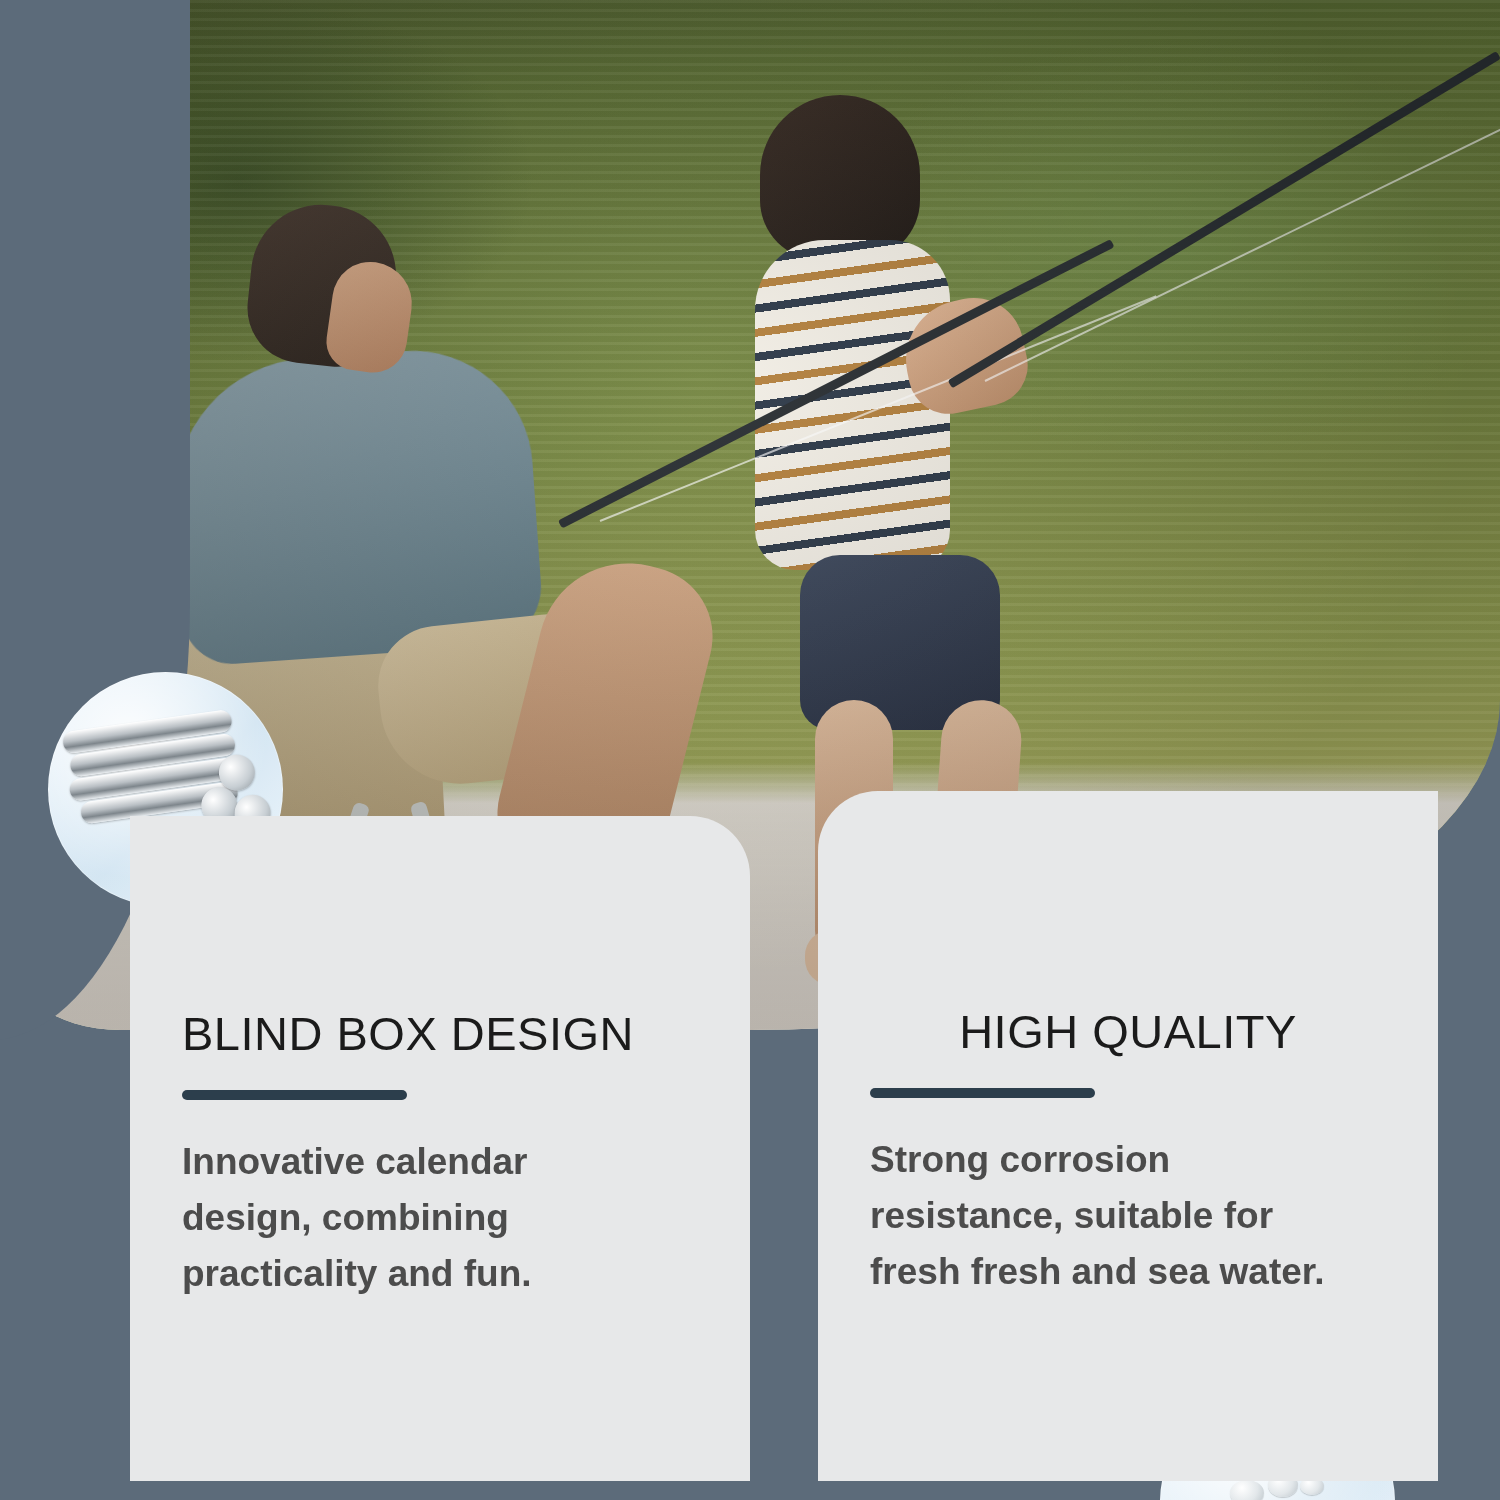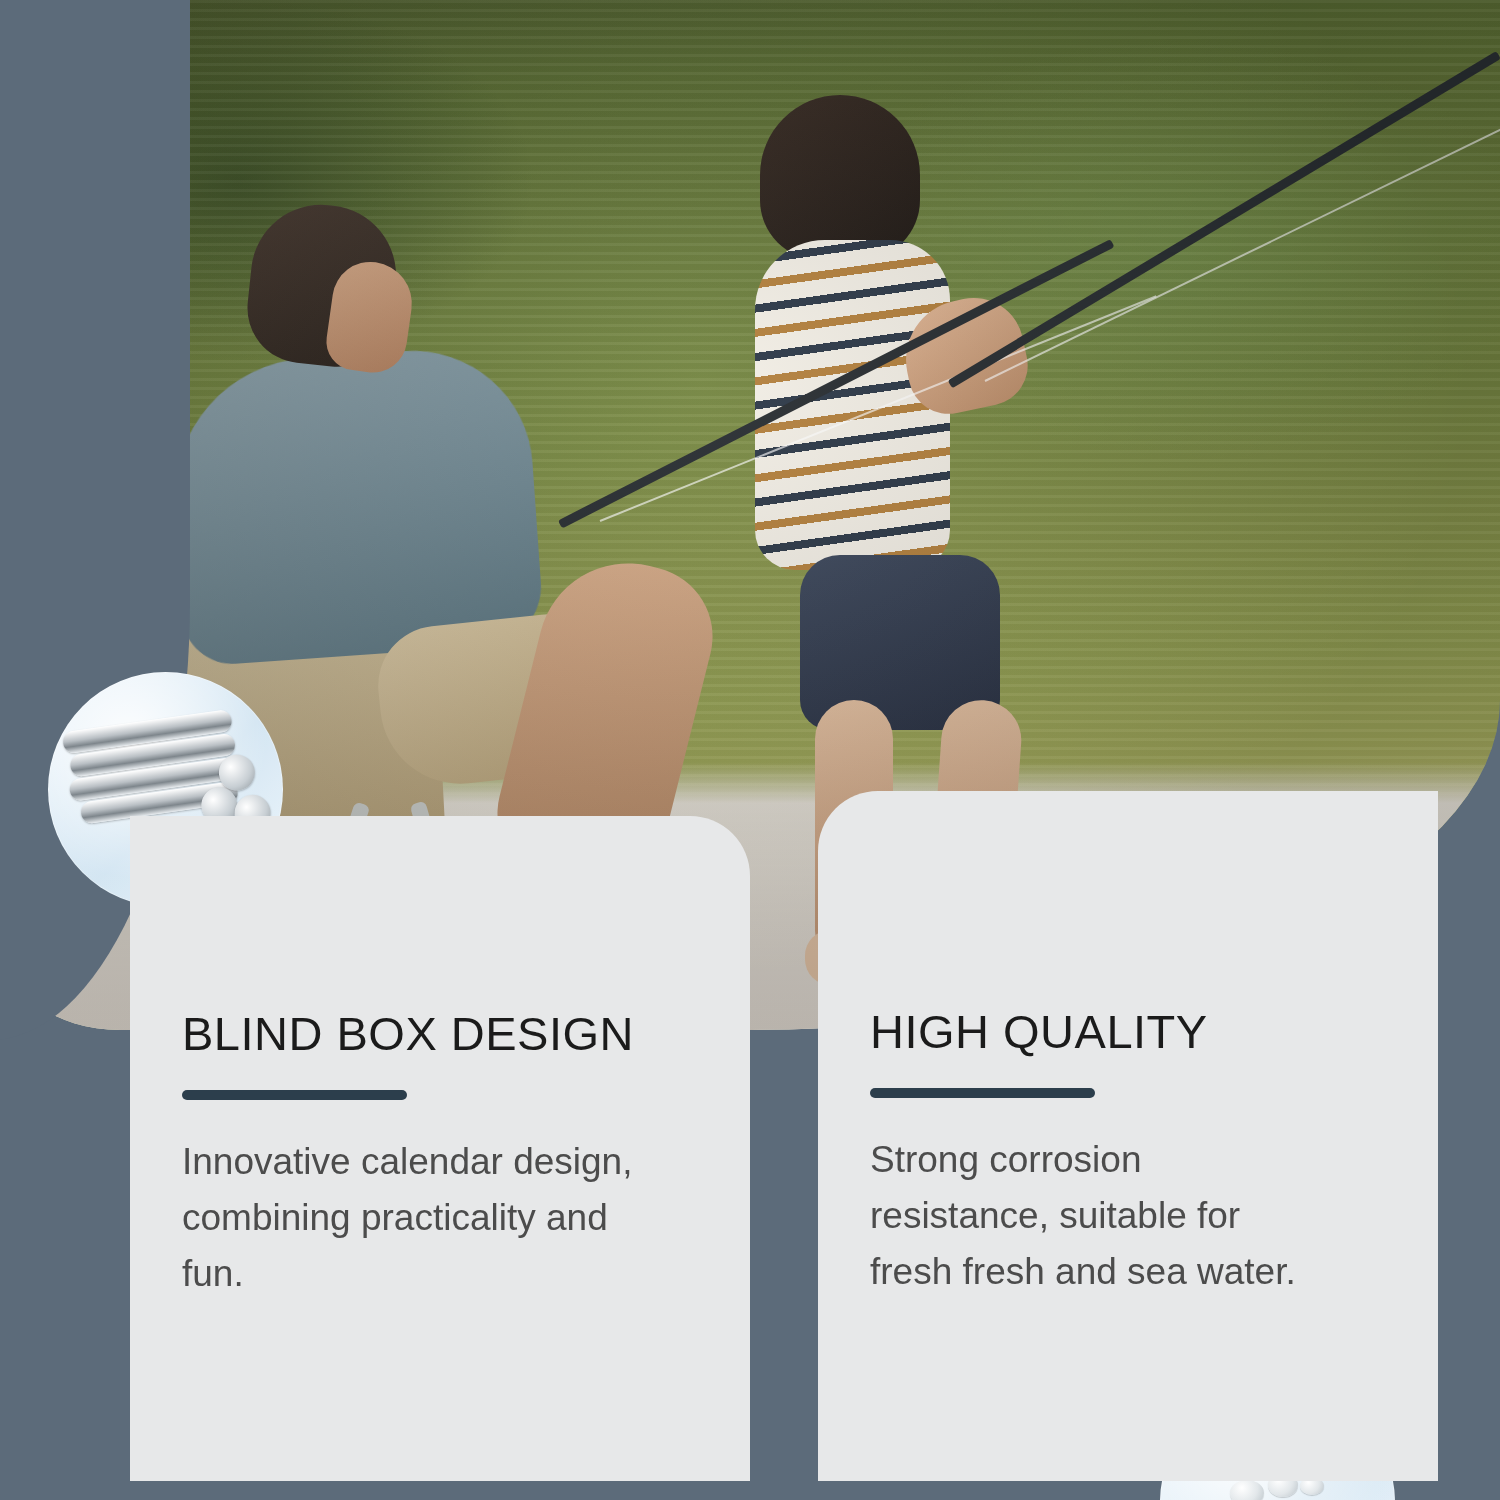--- a/index.html
+++ b/index.html
@@ -212,34 +212,35 @@
   }
   .card-title {
     margin: 0;
     padding-top: 192px;
     font-size: 47px;
     font-weight: 400;
     letter-spacing: 0.5px;
     color: #1b1b1b;
     line-height: 1.1;
   }
-  .card.right .card-title { padding-top: 215px; }
+  .card.right .card-title { padding-top: 215px; text-align: center; }
   .rule {
     margin-top: 30px;
     width: 225px;
     height: 10px;
     border-radius: 5px;
     background: #2c3e4c;
   }
   .card-text {
     margin-top: 34px;
     font-size: 37px;
     line-height: 1.52;
     color: #4c4c4c;
     max-width: 460px;
+    font-weight: bold;
   }
 
   
   .badge {
     position: absolute;
     border-radius: 50%;
     overflow: hidden;
     box-shadow: 0 0 0 1px rgba(255,255,255,0.35) inset;
   }
   .badge-rods {

